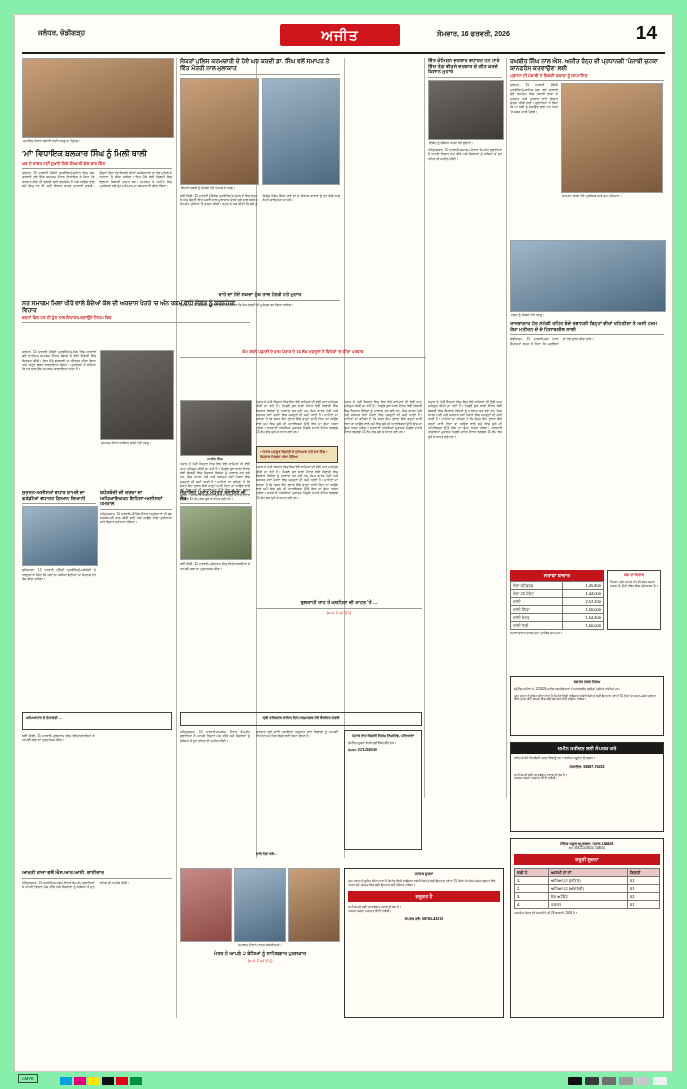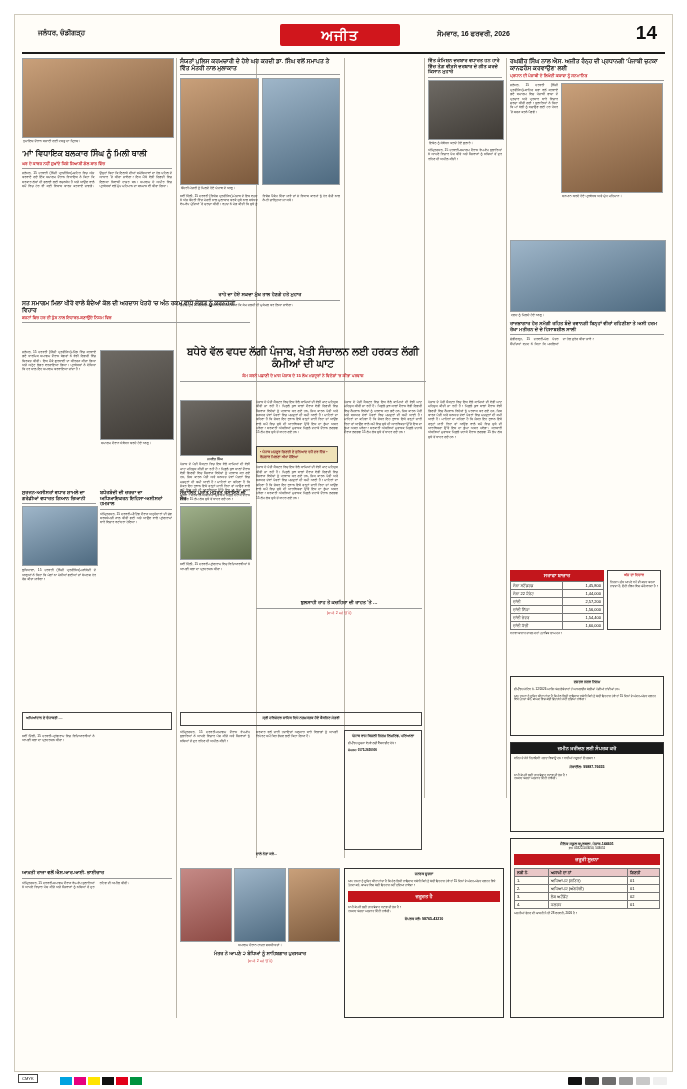--- a/index.html
+++ b/index.html
@@ -1,18 +1,18 @@
 <!DOCTYPE html>
 <html><head>
 <meta charset="utf-8">
 <style>
   html,body{margin:0;padding:0;background:#8a8a8a;}
   body{font-family:"Liberation Sans", sans-serif;}
   .page{
-    width:687px;height:1089px;position:relative;background:#ffffff;overflow:hidden;
+    width:687px;height:1089px;position:relative;background:#86efac;overflow:hidden;
     box-sizing:border-box;
   }
   .sheet{position:absolute;left:14px;top:14px;width:659px;height:1058px;background:#fffdf8;border:1px solid #cfcabc;box-sizing:border-box;}
   .topmarks{position:absolute;left:16px;top:16px;font-size:3.2px;color:#222;letter-spacing:.3px;}
   .cmyk{position:absolute;left:18px;bottom:6px;font-size:4px;color:#111;border:1px solid #444;padding:1px 3px;}
   .colorbar{position:absolute;left:60px;bottom:4px;display:flex;gap:2px;}
   .colorbar i{display:block;width:12px;height:8px;}
   .greybar{position:absolute;right:20px;bottom:4px;display:flex;gap:3px;align-items:center;}
   .greybar i{display:block;width:14px;height:8px;border-radius:1px;}
 
@@ -138,21 +138,20 @@
     <div class="body-text" style="column-count:2;column-gap:5px;height:88px;overflow:hidden;margin-top:2px;">ਨਵੀਂ ਦਿੱਲੀ, 15 ਫਰਵਰੀ (ਵਿਸ਼ੇਸ਼ ਪ੍ਰਤੀਨਿਧ)-ਪੰਜਾਬ ਦੇ ਇਕ ਵਫ਼ਦ ਨੇ ਅੱਜ ਕੇਂਦਰੀ ਵਿੱਤ ਮੰਤਰੀ ਨਾਲ ਮੁਲਾਕਾਤ ਕਰਕੇ ਸੂਬੇ ਨਾਲ ਸਬੰਧਤ ਵੱਖ-ਵੱਖ ਮੁੱਦਿਆਂ 'ਤੇ ਚਰਚਾ ਕੀਤੀ। ਵਫ਼ਦ ਨੇ ਮੰਗ ਕੀਤੀ ਕਿ ਸੂਬੇ ਨੂੰ ਵਿਸ਼ੇਸ਼ ਪੈਕੇਜ ਦਿੱਤਾ ਜਾਵੇ ਤਾਂ ਜੋ ਵਿਕਾਸ ਕਾਰਜਾਂ ਨੂੰ ਹੋਰ ਤੇਜ਼ੀ ਨਾਲ ਨੇਪਰੇ ਚਾੜ੍ਹਿਆ ਜਾ ਸਕੇ।</div>
   </div>
 
   <div class="col" style="left:180px;top:292px;width:160px;">
     <div class="hdl xs centered">ਰਾਹੇ ਦਾ ਹੋਏ ਸਕਦਾ ਮੁੱਖ ਤਾਲ ਹੋਣਗੇ ਹਤੇ ਮੁਹਾਰ</div>
     <div class="rule" style="margin:2px 0;"></div>
     <div class="body-text" style="height:34px;overflow:hidden;">ਚੰਡੀਗੜ੍ਹ, 15 ਫਰਵਰੀ-ਅਧਿਕਾਰੀਆਂ ਨੇ ਦੱਸਿਆ ਕਿ ਕੰਮ ਜਲਦੀ ਹੀ ਮੁਕੰਮਲ ਕਰ ਲਿਆ ਜਾਵੇਗਾ।</div>
   </div>
 
   <div class="col" style="left:180px;top:346px;width:246px;">
-    <div class="hdl lg centered">ਬਧੇਰੇ ਵੱਲ ਵਧਦ ਲੱਗੀ ਪੰਜਾਬ, ਖੇਤੀ ਸੰਚਾਲਨ ਲਈ ਹਰਕਤ ਲੱਗੀ ਕੰਮੀਆਂ ਦੀ ਘਾਟ</div>
     <div class="subhdl centered" style="margin:3px 0;">ਕੰਮ ਕਰਨੇ ਪਛਾਣੀ ਦੇ ਖ਼ਾਸ ਪੰਜਾਬ ਦੇ 15 ਲੱਖ ਮਜ਼ਦੂਰਾਂ ਨੇ ਵਿਦੇਸ਼ਾਂ 'ਚ ਕੀਤਾ ਪਰਵਾਸ</div>
     <div class="rule" style="margin-bottom:2px;"></div>
   </div>
 
   <div class="col" style="left:180px;top:400px;width:70px;">
     <div class="photo dark" style="width:70px;height:54px;"></div>
     <div class="cap centered" style="font-weight:bold;">ਜਸਵੰਤ ਸਿੰਘ</div>
     <div class="body-text" style="height:260px;overflow:hidden;">ਪੰਜਾਬ ਦੇ ਖੇਤੀ ਸੈਕਟਰ ਵਿਚ ਇਸ ਵੇਲੇ ਕਾਮਿਆਂ ਦੀ ਵੱਡੀ ਘਾਟ ਮਹਿਸੂਸ ਕੀਤੀ ਜਾ ਰਹੀ ਹੈ। ਪਿਛਲੇ ਕੁਝ ਸਾਲਾਂ ਦੌਰਾਨ ਵੱਡੀ ਗਿਣਤੀ ਵਿਚ ਨੌਜਵਾਨ ਵਿਦੇਸ਼ਾਂ ਨੂੰ ਪਰਵਾਸ ਕਰ ਗਏ ਹਨ, ਜਿਸ ਕਾਰਨ ਖੇਤੀ ਅਤੇ ਸਨਅਤ ਦੋਵਾਂ ਖੇਤਰਾਂ ਵਿਚ ਮਜ਼ਦੂਰਾਂ ਦੀ ਕਮੀ ਆਈ ਹੈ। ਮਾਹਿਰਾਂ ਦਾ ਕਹਿਣਾ ਹੈ ਕਿ ਜੇਕਰ ਇਹ ਰੁਝਾਨ ਇਸੇ ਤਰ੍ਹਾਂ ਜਾਰੀ ਰਿਹਾ ਤਾਂ ਆਉਣ ਵਾਲੇ ਸਮੇਂ ਵਿਚ ਸੂਬੇ ਦੀ ਆਰਥਿਕਤਾ ਉੱਤੇ ਇਸ ਦਾ ਡੂੰਘਾ ਅਸਰ ਪਵੇਗਾ। ਸਰਕਾਰੀ ਅੰਕੜਿਆਂ ਮੁਤਾਬਕ ਪਿਛਲੇ ਦਹਾਕੇ ਦੌਰਾਨ ਲਗਭਗ 15 ਲੱਖ ਲੋਕ ਸੂਬੇ ਤੋਂ ਬਾਹਰ ਗਏ ਹਨ।</div>
   </div>
   <div class="col" style="left:256px;top:400px;width:82px;">

